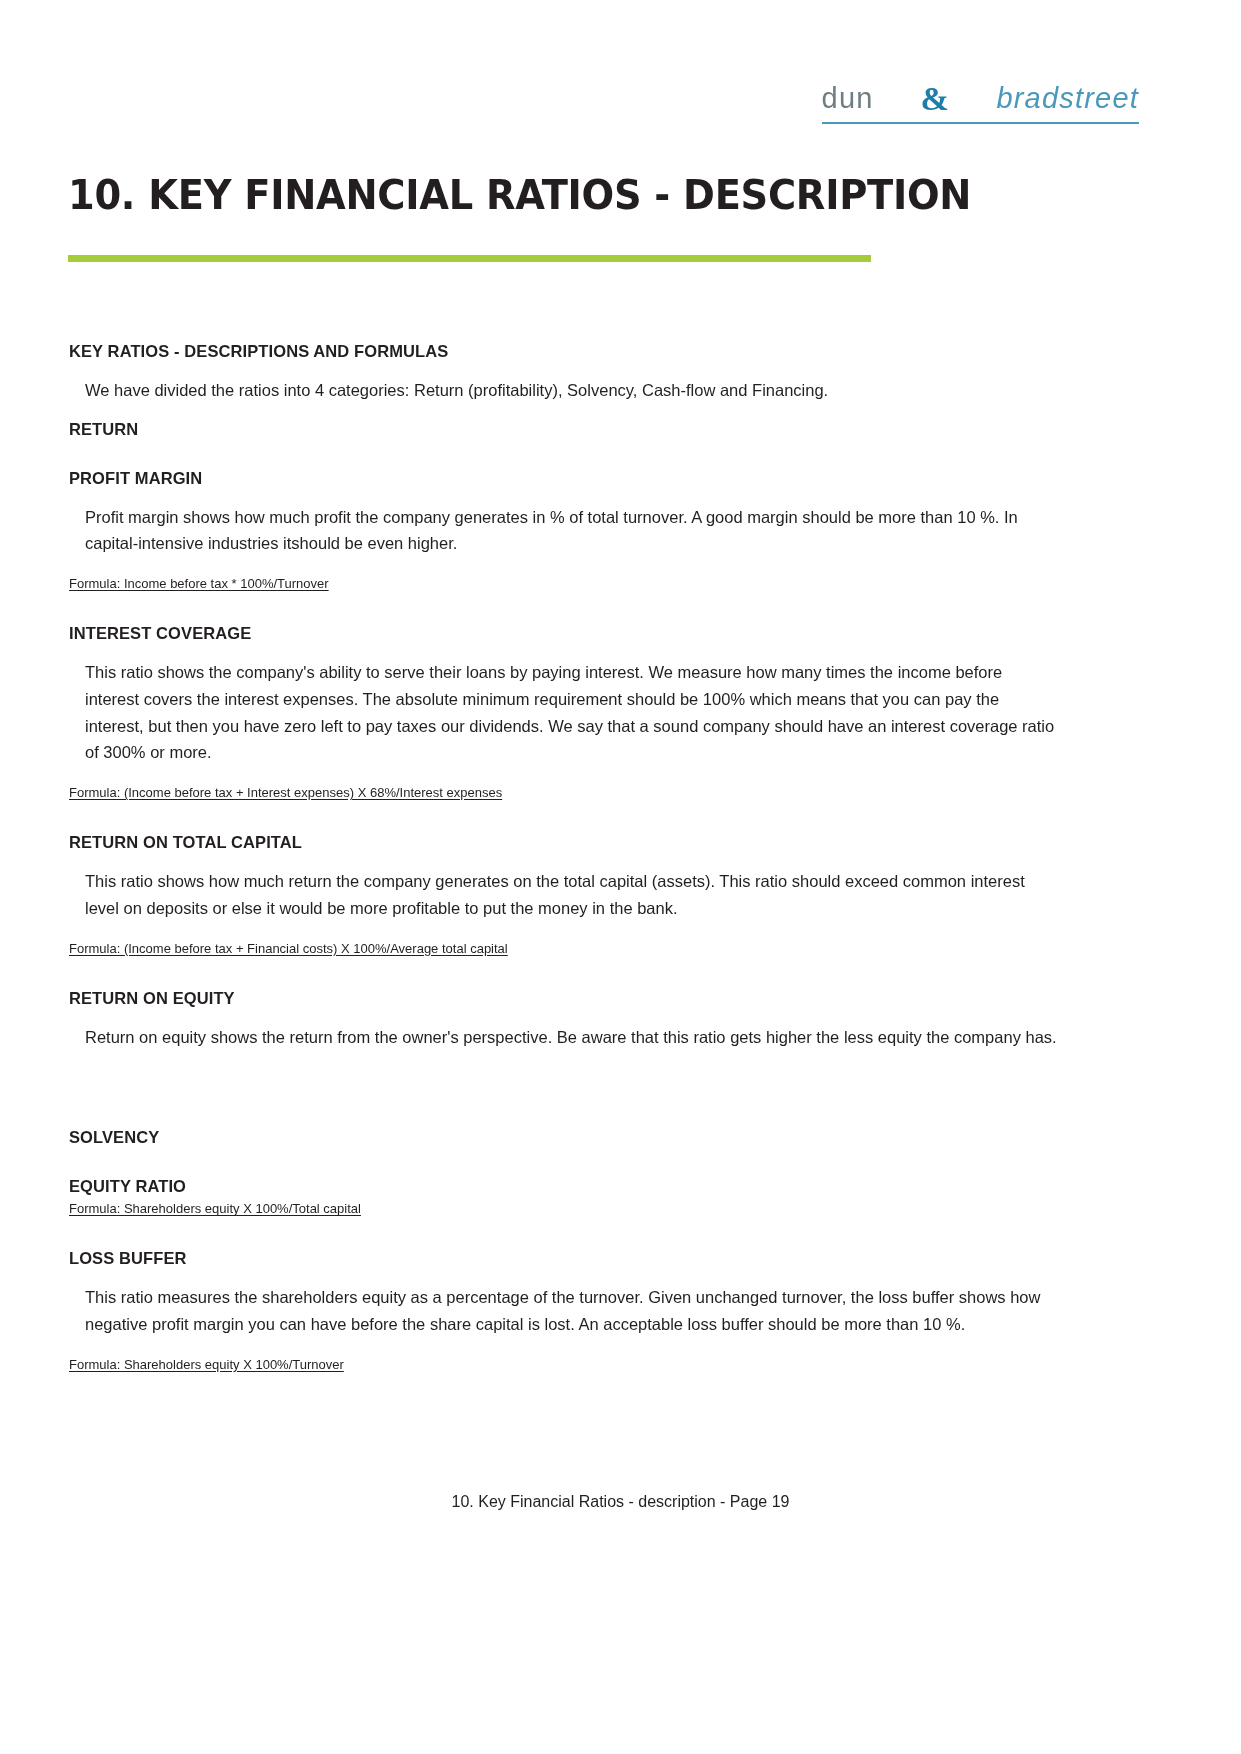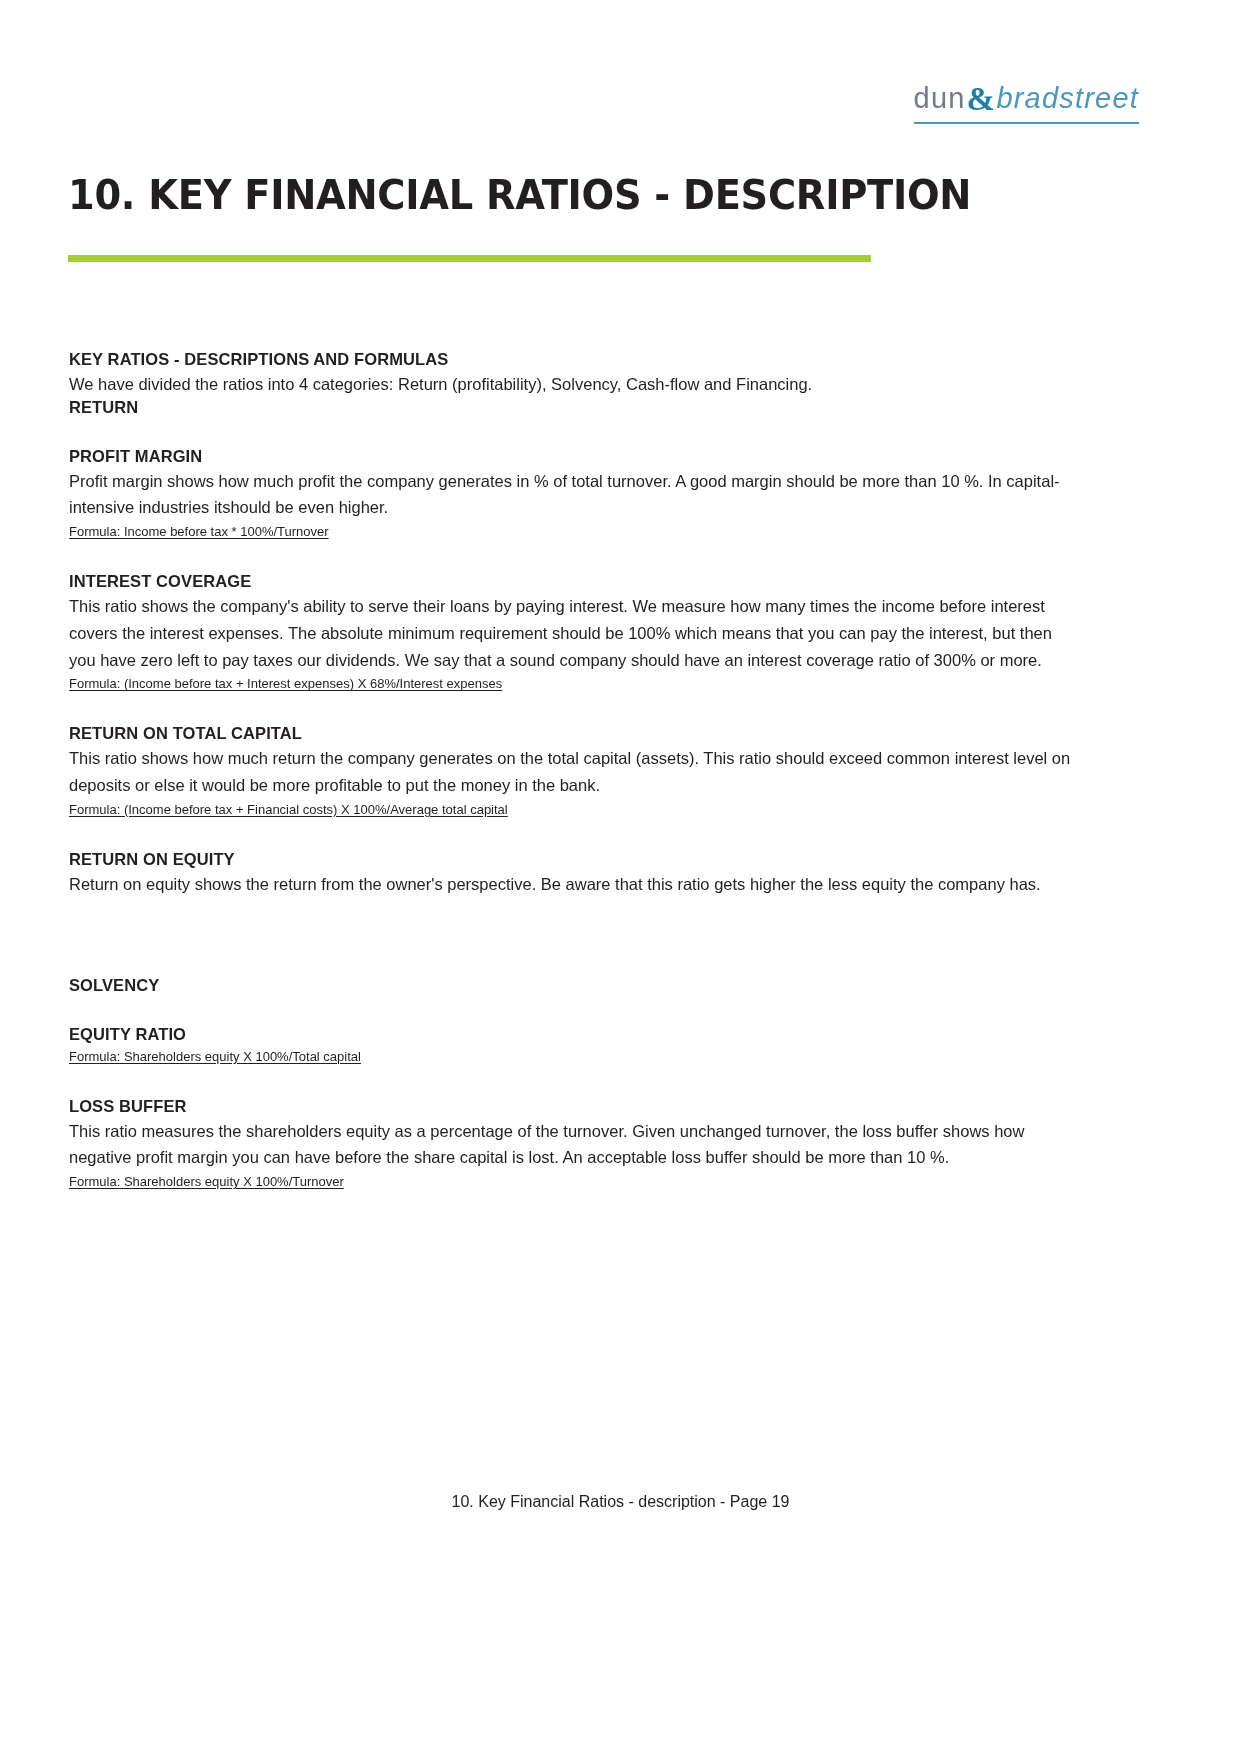--- a/index.html
+++ b/index.html
@@ -24,20 +24,21 @@
 
   
   .logo {
     position: absolute;
     top: 78px;
     right: 102px;
     display: flex;
     align-items: baseline;
     letter-spacing: 0.5px;
     white-space: nowrap;
+    gap: 46px;
   }
   .logo .logo-word {
     font-size: 29px;
     color: #6f7d84;
     font-family: "Liberation Sans", sans-serif;
     letter-spacing: 1.2px;
   }
   .logo .logo-amp {
     font-size: 34px;
     color: #1b7fa8;
@@ -80,38 +81,38 @@
     top: 255px;
     left: 68px;
     width: 803px;
     height: 7px;
     background: #a5cd39;
   }
 
   
   .content {
     position: absolute;
-    top: 350px;
+    top: 342px;
     left: 69px;
     width: 1005px;
   }
   .sec-lead {
     margin-bottom: 0;
   }
   h3.head {
     font-size: 16.5px;
     font-weight: bold;
     margin: 0 0 2px 0;
     letter-spacing: 0.1px;
     color: #231f20;
   }
   p.para {
     font-size: 16.5px;
     line-height: 1.62;
-    margin: 0;
+    margin: 16px;
     color: #231f20;
   }
   p.formula {
     font-size: 13px;
     line-height: 1.62;
     margin: 0;
     color: #231f20;
     text-decoration: underline;
     text-underline-offset: 2px;
     display: inline-block;

